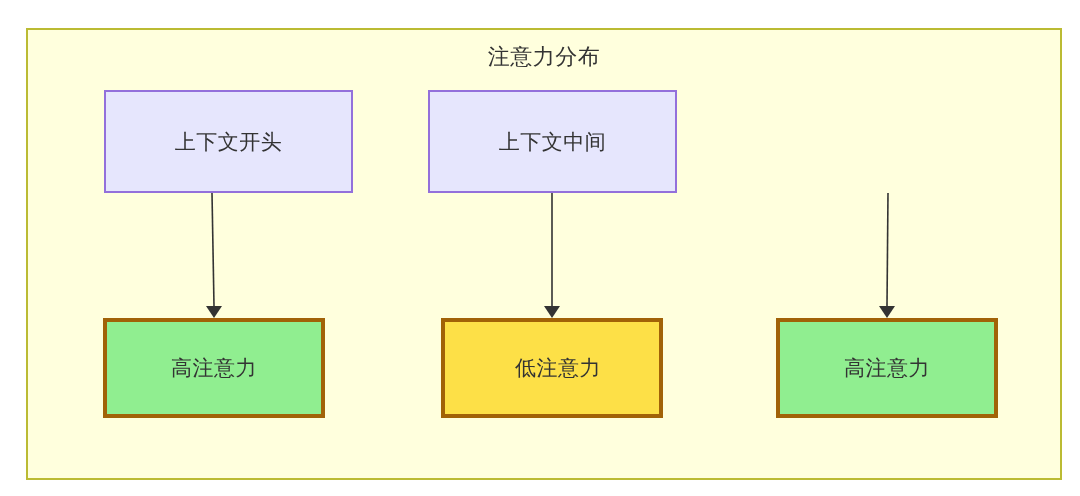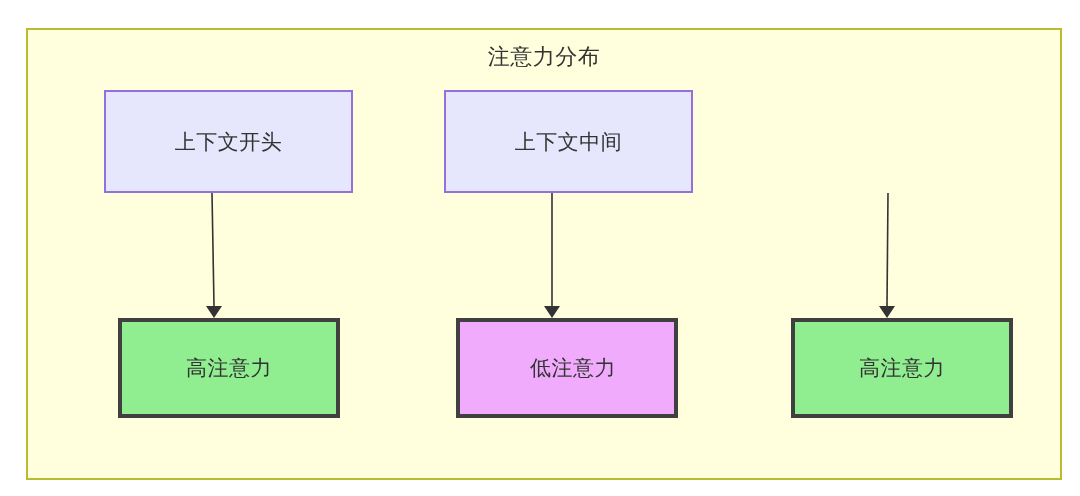--- a/index.html
+++ b/index.html
@@ -60,36 +60,35 @@
   .node.context {
     width: 249px;
     height: 103px;
     background: #e6e6fd;
     border: 2px solid #9370db;
   }
 
   .node.attention {
     width: 222px;
     height: 100px;
-    border: 4px solid #404040;
-    margin-left: 15px;
+    border: 4px solid #a16207;
   }
 
   .node.attention.high {
     background: #90ee90;
   }
 
   .node.attention.low {
-    background: #f0abfc;
+    background: #fde047;
     padding-left: 12px;
   }
 
   
   #ctx-start  { left: 87px;  top: 90px; margin-left: 17px; }
-  #ctx-middle { left: 428px; top: 90px; margin-left: 16px; }
+  #ctx-middle { left: 428px; top: 90px; }
   #ctx-end    { left: 763px; top: 90px; }
 
   
   #att-start  { left: 103px; top: 318px; }
   #att-middle { left: 441px; top: 318px; }
   #att-end    { left: 776px; top: 318px; }
 
   
   #edges {
     position: absolute;

